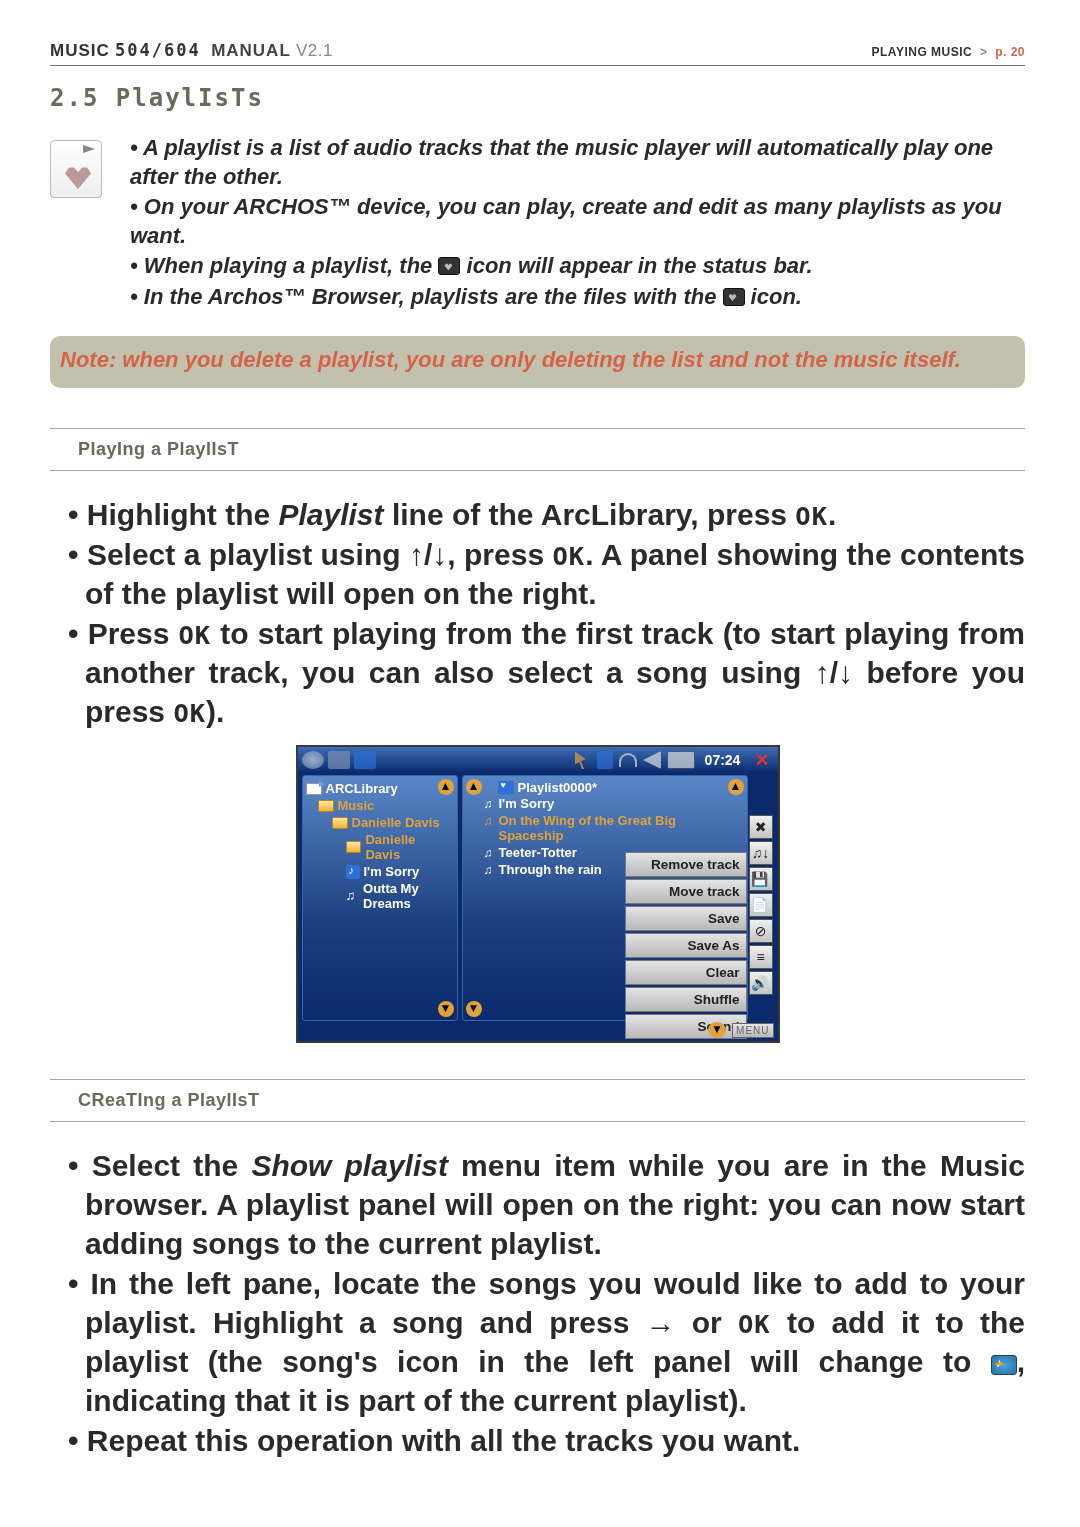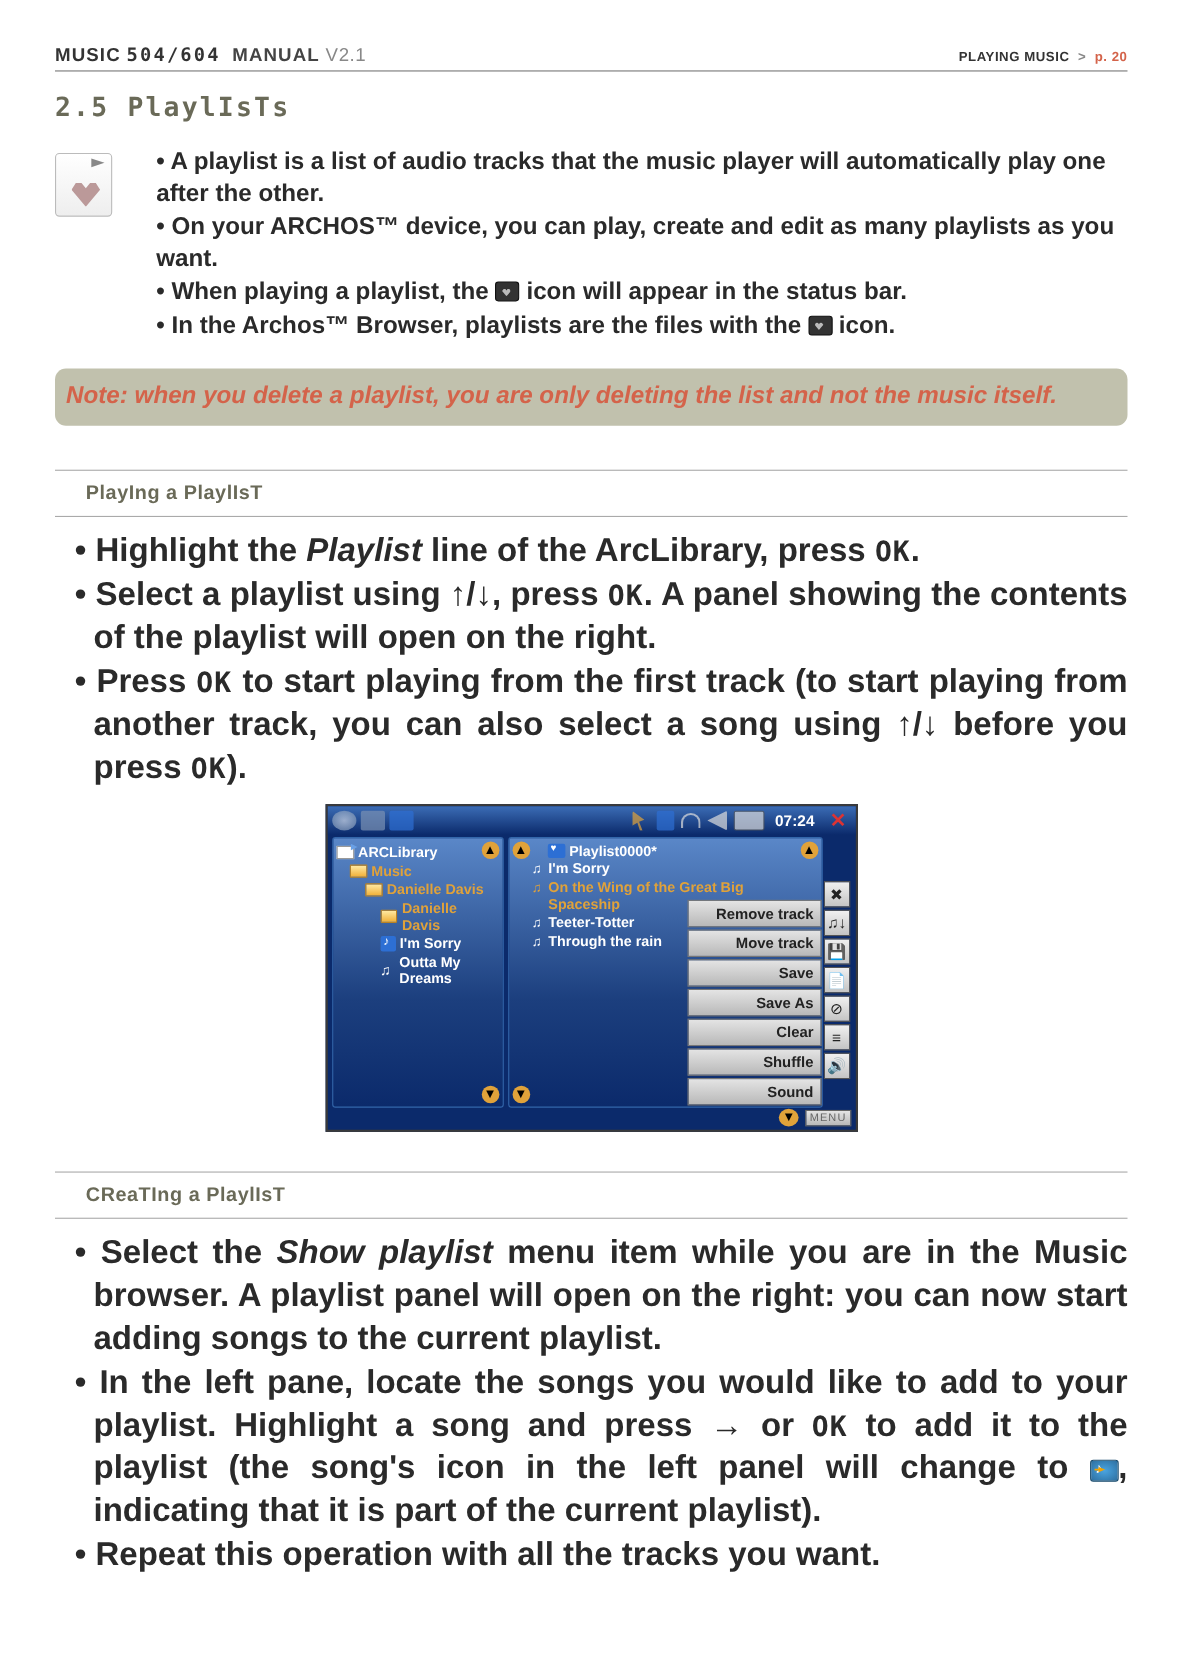--- a/index.html
+++ b/index.html
@@ -37,22 +37,23 @@
   .section-title {
     font-family: monospace;
     letter-spacing: 2px;
     font-weight: bold;
     font-size: 24px;
     color:#6a6a58;
     margin-bottom: 22px;
   }
   .intro-wrap {
     display:flex;
-    gap: 40px;
+    gap: 28px;
     margin-bottom: 22px;
+    font-style: italic;
   }
   .heart-icon {
     width:52px; height:58px;
     border:1px solid #bbb;
     border-radius:4px;
     background: linear-gradient(#fff, #eee);
     position:relative;
     flex-shrink:0;
     margin-top:6px;
   }
@@ -143,21 +144,21 @@
     color:#d4634a;
     line-height:1.3;
     margin-bottom: 40px;
     text-align: justify;
   }
 
   .sub-heading-row {
     border-top:1px solid #aaa;
     border-bottom:1px solid #aaa;
     padding: 10px 0 10px 28px;
-    margin-bottom: 11px;
+    margin-bottom: 24px;
   }
   .sub-heading {
     font-size:18px;
     font-weight:bold;
     letter-spacing:0.5px;
     color:#6a6a58;
   }
 
   .body-list {
     list-style:none;
@@ -255,21 +256,21 @@
   .ds-right .pl-ico::before{content:"♥"; color:#fff; font-size:9px; position:absolute; left:3px; top:-1px;}
   .ds-right .updn{ position:absolute; top:3px; left:3px; width:16px;height:16px; background:#e0a23a;border-radius:50%; font-size:12px; text-align:center; line-height:15px; color:#000;}
   .ds-right .updn.r{ left:auto; right:3px;}
   .ds-right .updn.b{ top:auto; bottom:3px;}
   .ds-right .trk{ display:flex; gap:6px; padding:1px 0 1px 18px;}
   .ds-right .trk .nico::before{ content:"♫"; font-size:12px;}
   .ds-right .trk.sel{ color:#e0a23a;}
   
   .ds-menu{
     position:absolute;
-    right:0; top:56px;
+    right:0; top:76px;
     width:122px;
   }
   .ds-menu .mi{
     height:25px;
     display:flex; align-items:center; justify-content:flex-end;
     padding-right:6px;
     background: linear-gradient(#e4e4e4, #b8b8b8);
     border:1px solid #777;
     color:#222;
     font-size:13.5px;

